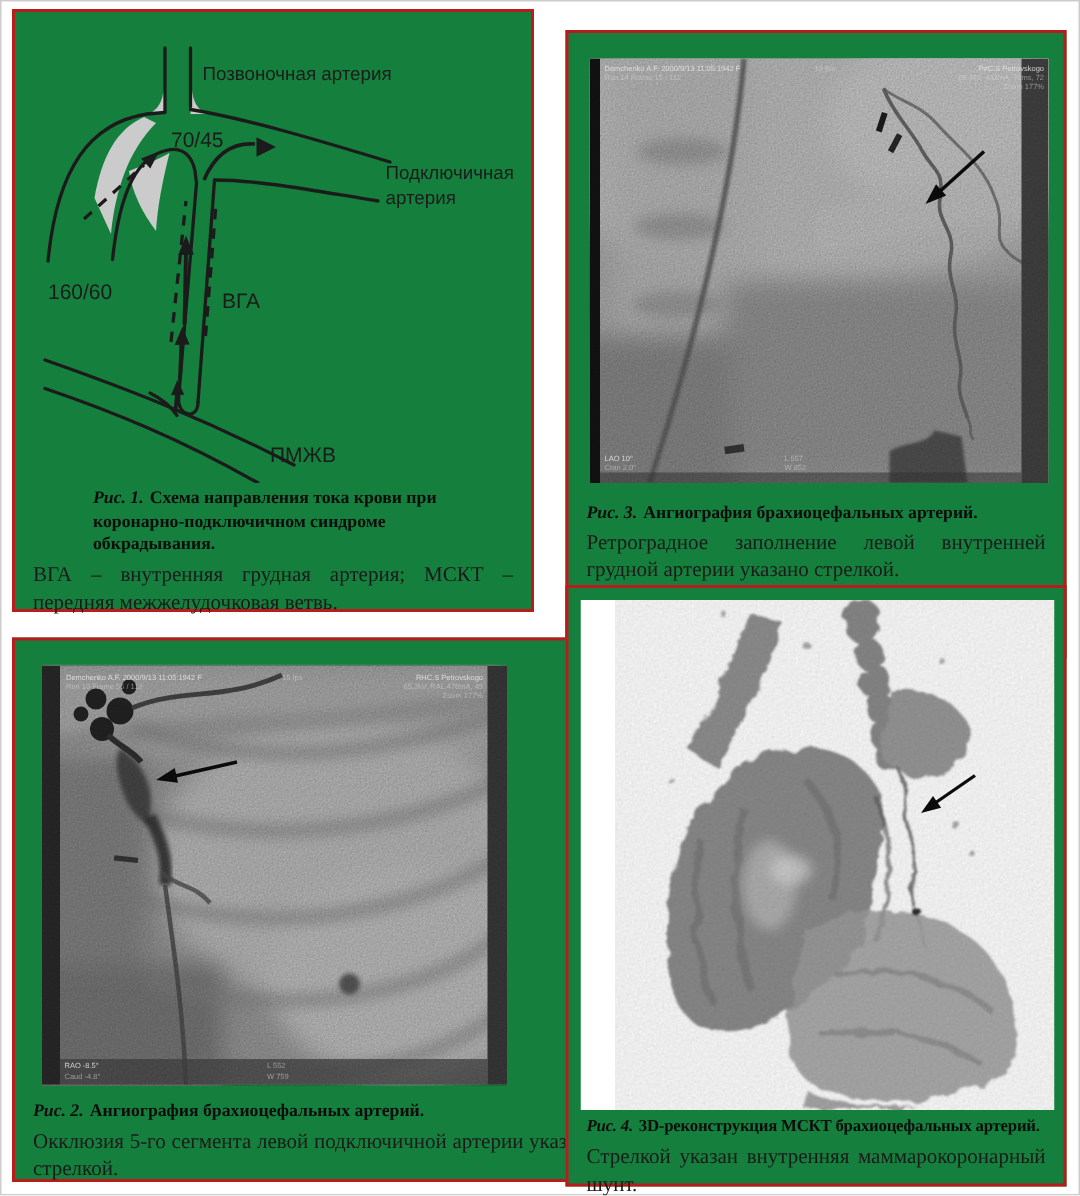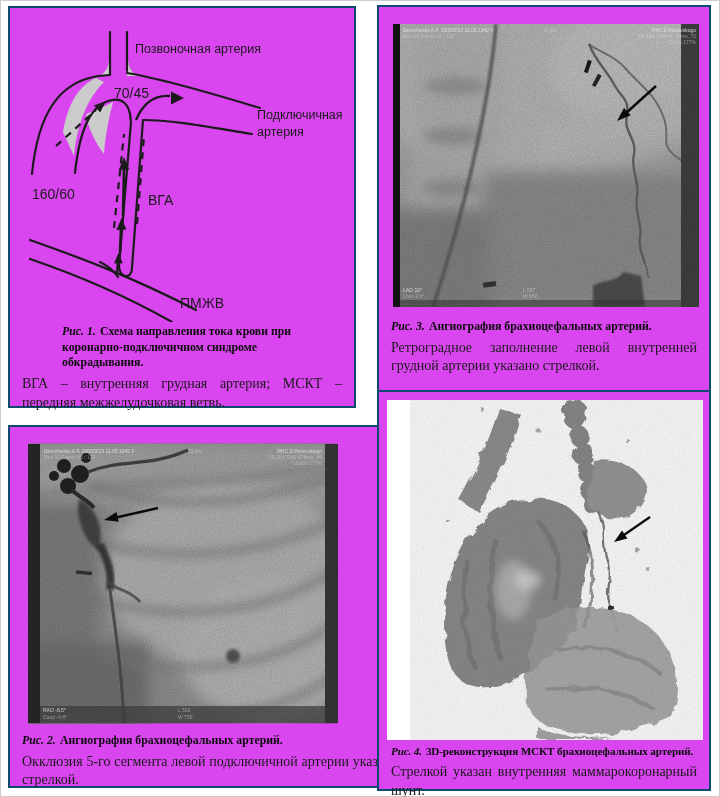--- a/index.html
+++ b/index.html
@@ -2,25 +2,25 @@
 <html><head>
 <meta charset="utf-8">
 <style>
   html,body{margin:0;padding:0;}
   body{
     width:720px;height:797px;position:relative;background:#ffffff;
     font-family:"Liberation Serif", serif;color:#111;overflow:hidden;
   }
   .page-frame{position:absolute;inset:0;border:1px solid #cccccc;pointer-events:none;}
   .panel{
-    position:absolute;box-sizing:border-box;background:#d946ef;
-    border:2px solid #0c4a6e;
+    position:absolute;box-sizing:border-box;background:#15803d;
+    border:2px solid #b91c1c;
   }
   #panel-fig1{left:8px;top:6px;width:348px;height:402px;}
-  #panel-fig3{left:377px;top:5px;width:334px;height:419px;}
+  #panel-fig3{left:377px;top:20px;width:334px;height:419px;}
   #panel-fig2{left:8px;top:425px;width:404px;height:363px;}
   #panel-fig4{left:377px;top:390px;width:334px;height:401px;}
   .art{position:absolute;}
   #art-fig1{left:4px;top:8px;width:334px;height:306px;}
   #art-fig3{left:14px;top:17px;width:306px;height:283px;}
   #art-fig2{left:18px;top:16px;width:310px;height:281px;}
   #art-fig4{left:8px;top:8px;width:316px;height:340px;}
   .caption{position:absolute;left:12px;right:12px;}
   #cap-fig1{top:316px;}
   #cap-fig3{top:312px;}

